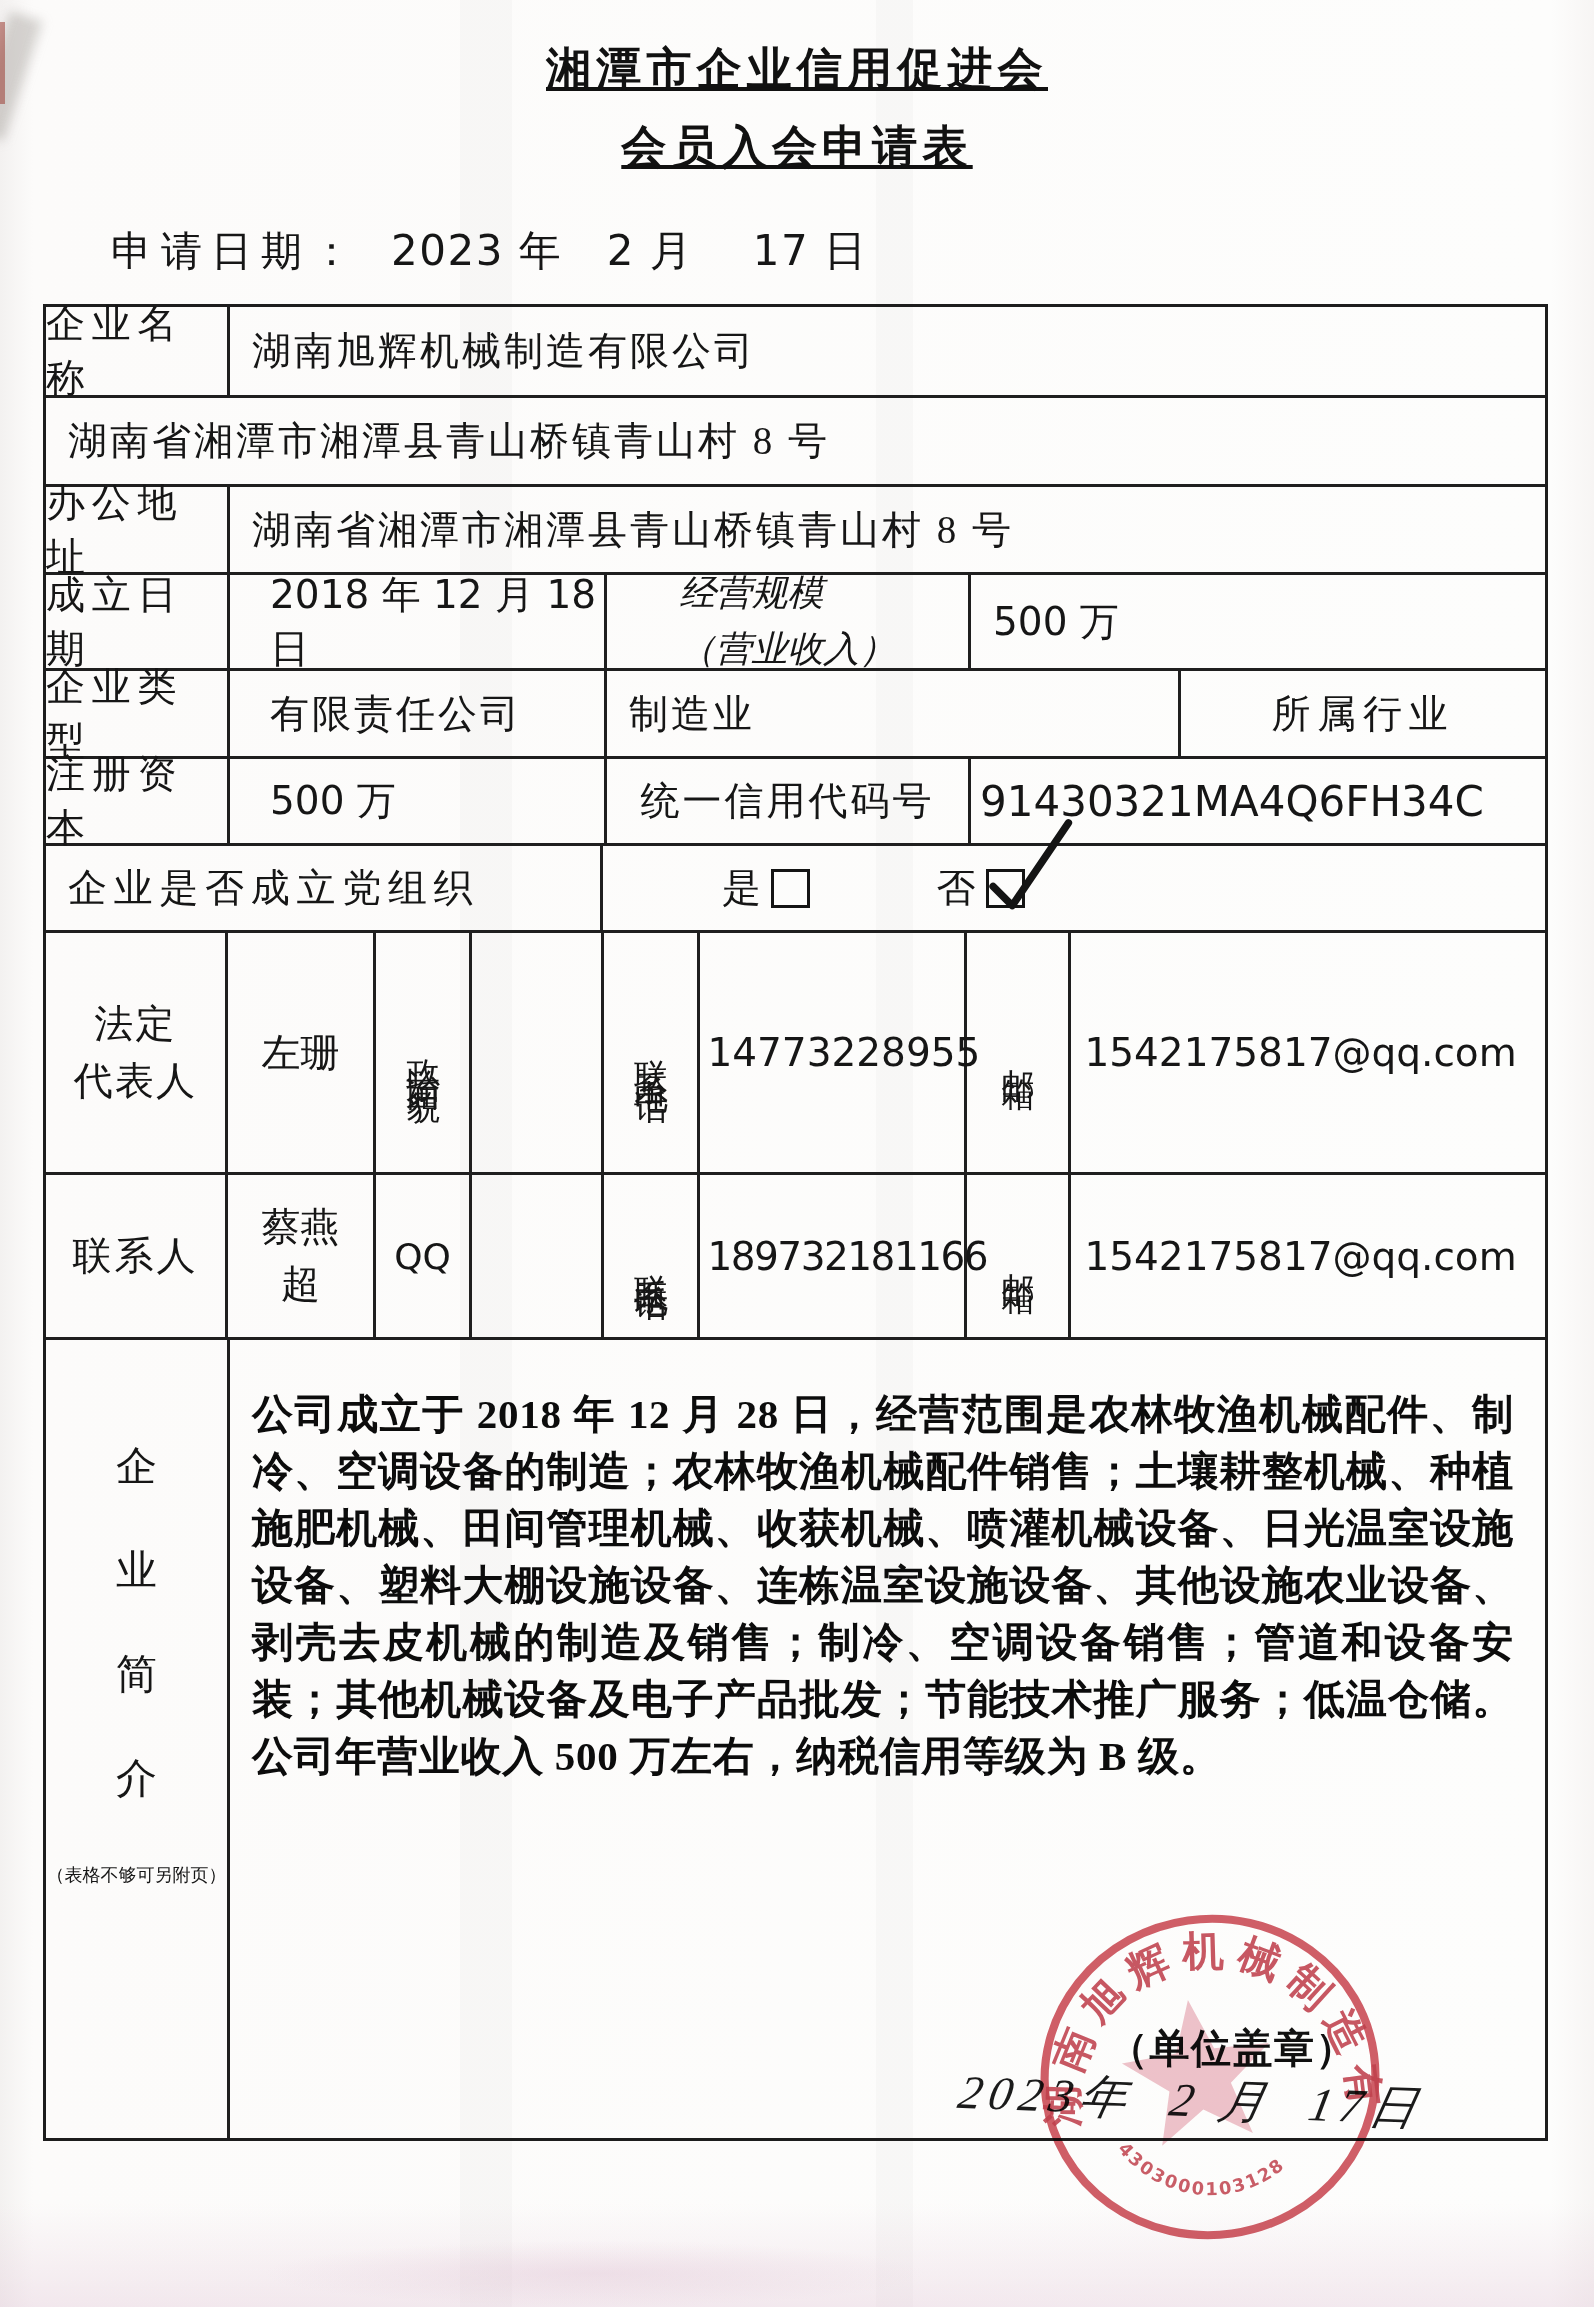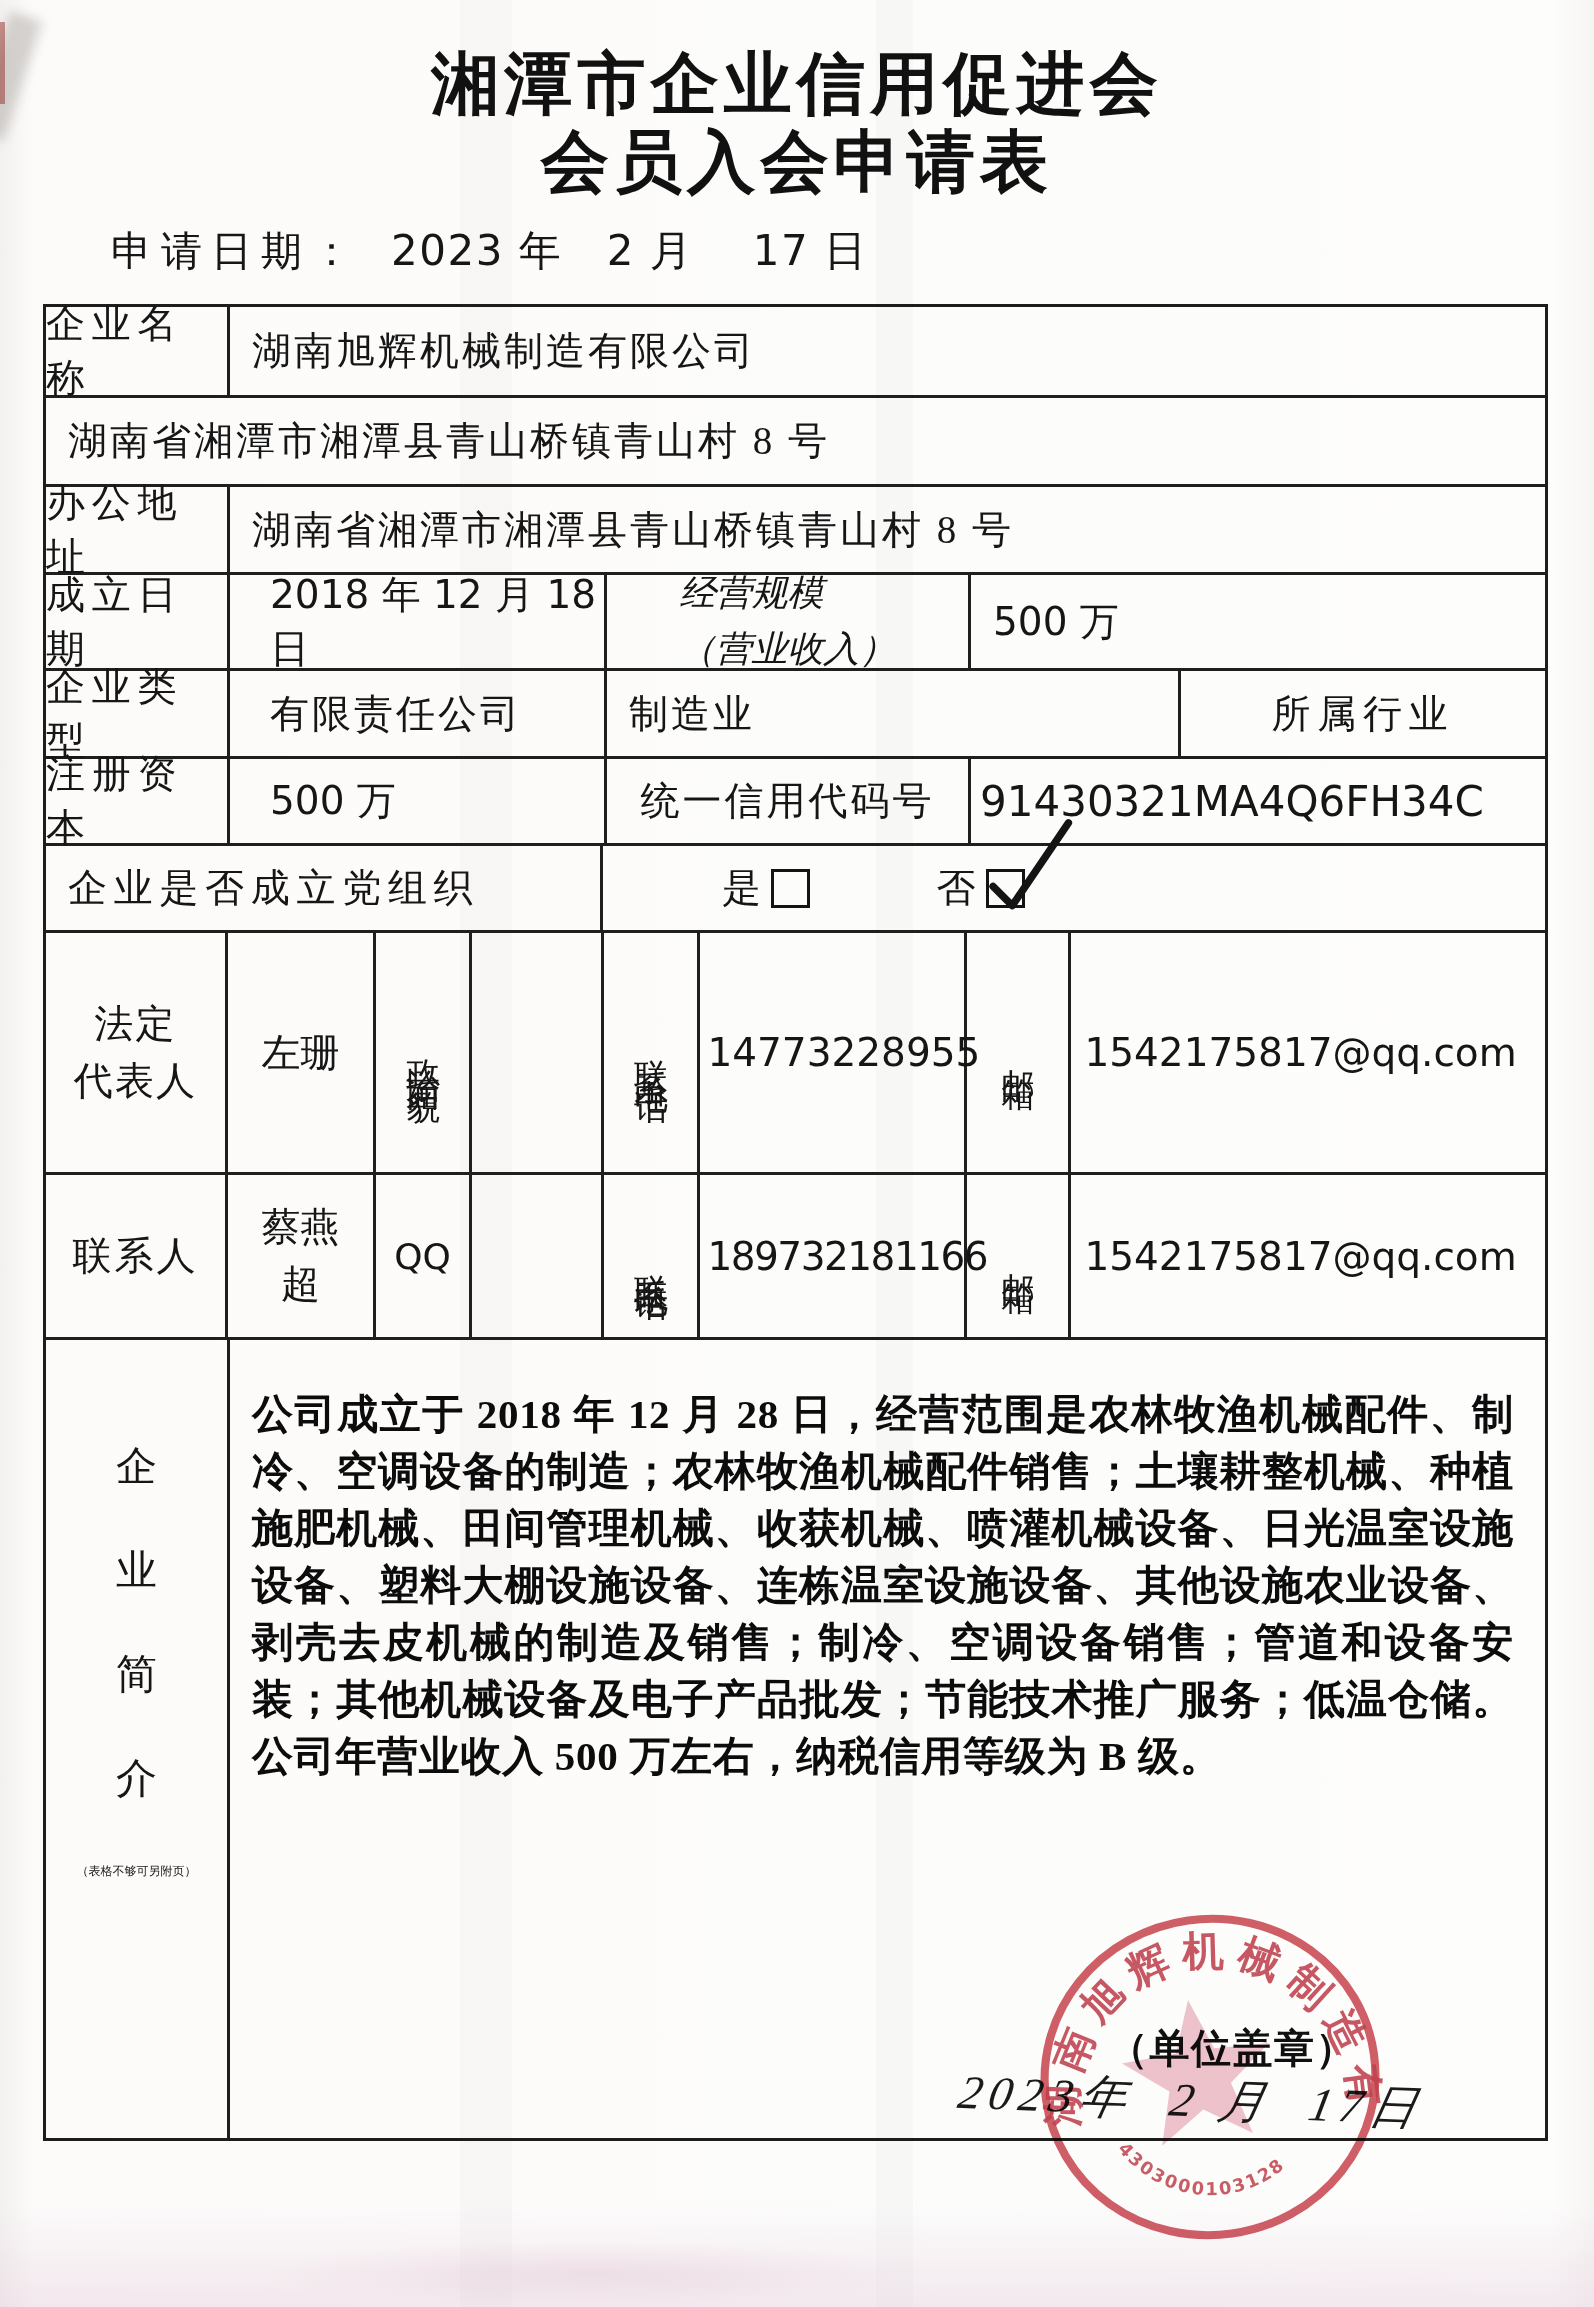--- a/index.html
+++ b/index.html
@@ -11,21 +11,21 @@
   }
   .page{position:absolute;inset:0;background:linear-gradient(90deg,#f3f1f0 0px,#fcfbfa 33px,#fdfdfc 1551px,#f7f5f4 1594px);}
   
   .smudge-corner{position:absolute;left:-10.4px;top:13.4px;width:34px;height:126px;background:rgba(125,118,114,.30);transform:rotate(18deg);filter:blur(5.2px);}
   .nick-red{position:absolute;left:0;top:22px;width:5.2px;height:82px;background:rgba(156,62,52,.55);filter:blur(0.7px);}
   .streak{position:absolute;top:0;bottom:0;background:rgba(160,150,158,.05);}
   .pink-wash{position:absolute;left:0;right:0;bottom:0;height:104px;background:linear-gradient(0deg,rgba(226,200,216,.38),rgba(226,200,216,0));}
   .pink-spot{position:absolute;left:260px;bottom:0;width:668px;height:67px;background:radial-gradient(ellipse at center,rgba(222,192,210,.35),rgba(222,192,210,0) 70%);}
 
   
-  .title{position:absolute;left:0;right:0;text-align:center;font-weight:800;font-size:68px;letter-spacing:5.2px;color:#111;}
+  .title{position:absolute;left:0;right:0;text-align:center;font-weight:800;font-size:45px;letter-spacing:5.2px;color:#111;text-decoration:underline;}
   .title1{top:39px;}
   .title2{top:117px;}
   .date-line{position:absolute;left:111px;top:223px;display:flex;align-items:baseline;font-size:41px;}
   .date-label{letter-spacing:9px;}
   .date-value{white-space:pre;margin-left:30px;font-family:"DejaVu Sans","Liberation Sans",sans-serif;font-size:42px;letter-spacing:1.5px;}
 
   
   .form-table{
     position:absolute;left:43px;top:304px;width:1505px;height:1837px;
     border:3.7px solid #1d1d1d;box-sizing:border-box;
@@ -69,21 +69,21 @@
   .party-cell{padding-left:119px;}
   .chk-group{display:flex;align-items:center;}
   .chk-label{font-size:39px;letter-spacing:0;}
   .box{position:relative;width:39px;height:39px;border:3.7px solid #141414;margin-left:10.4px;box-sizing:border-box;}
   .box .tick{position:absolute;left:-4.5px;top:-58px;width:92px;height:102px;overflow:visible;pointer-events:none;}
   .spacer170{width:126px;}
 
   
   .profile-label{flex-direction:column;align-items:center;justify-content:flex-start;padding-top:74px;}
   .char-stack{width:1.15em;font-size:41px;line-height:104px;text-align:center;word-break:break-all;letter-spacing:0;}
-  .profile-note{margin-top:33px;font-size:12px;letter-spacing:0;white-space:nowrap;}
+  .profile-note{margin-top:33px;font-size:18px;letter-spacing:0;white-space:nowrap;}
   .profile-text-cell{align-items:flex-start;}
   .profile-text{
     padding:46px 31px 0 22px;font-family:Liberation Serif, serif;
     font-weight:600;font-size:41px;line-height:57px;text-align:justify;letter-spacing:0.7px;color:#0c0c0c;
   }
 
   
   .stamp{position:absolute;left:1017px;top:1884px;width:386px;height:386px;transform:rotate(-8deg);mix-blend-mode:multiply;opacity:.93;z-index:5;}
   .stamp-ring{fill:none;stroke:#c43440;stroke-width:11;opacity:.85;}
   .stamp-star{fill:#e49aa7;opacity:.62;}

